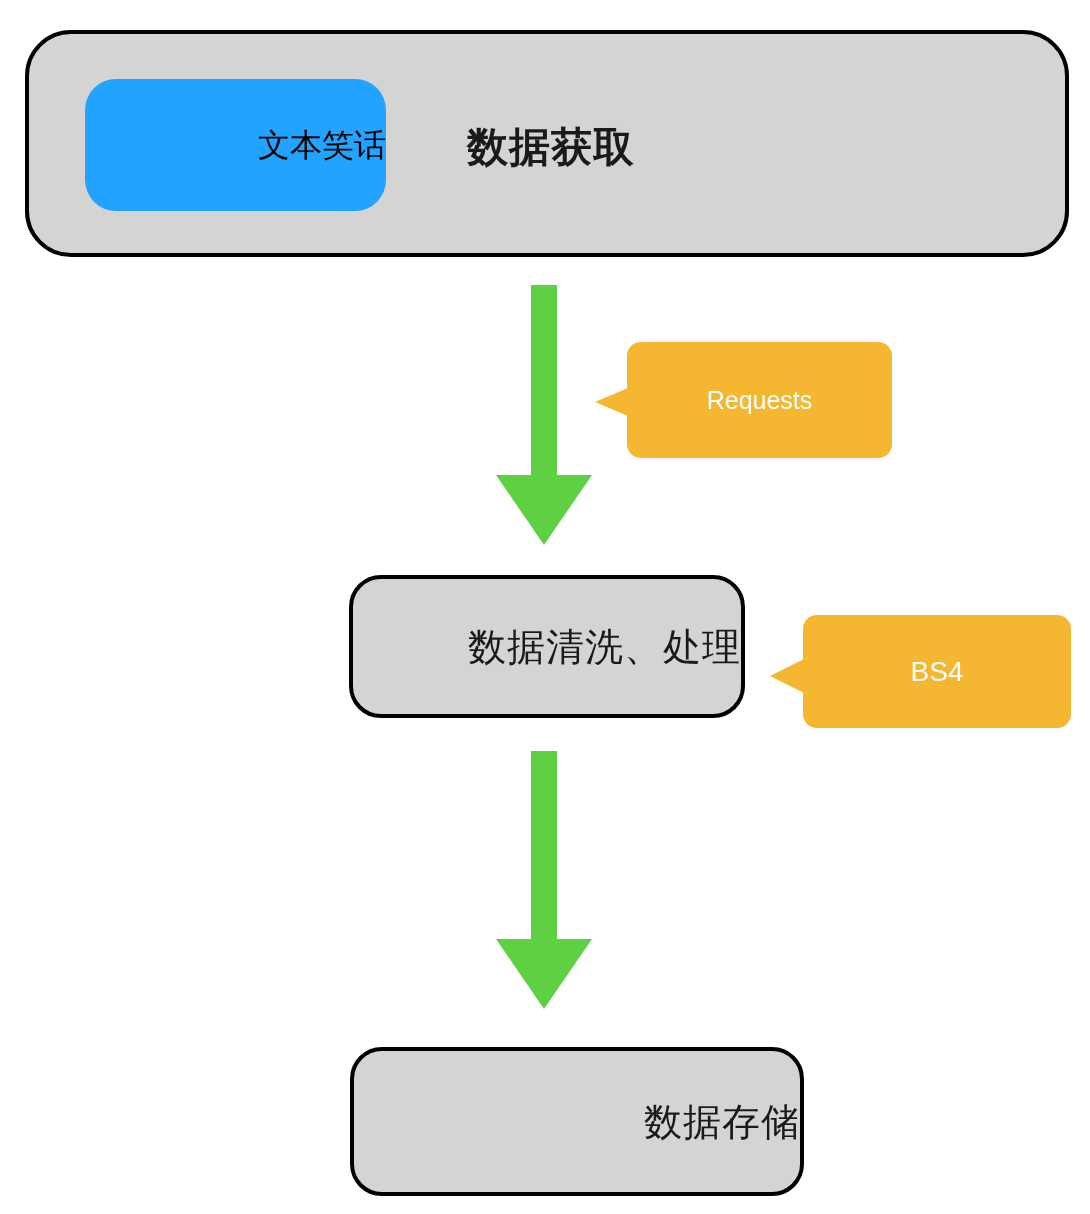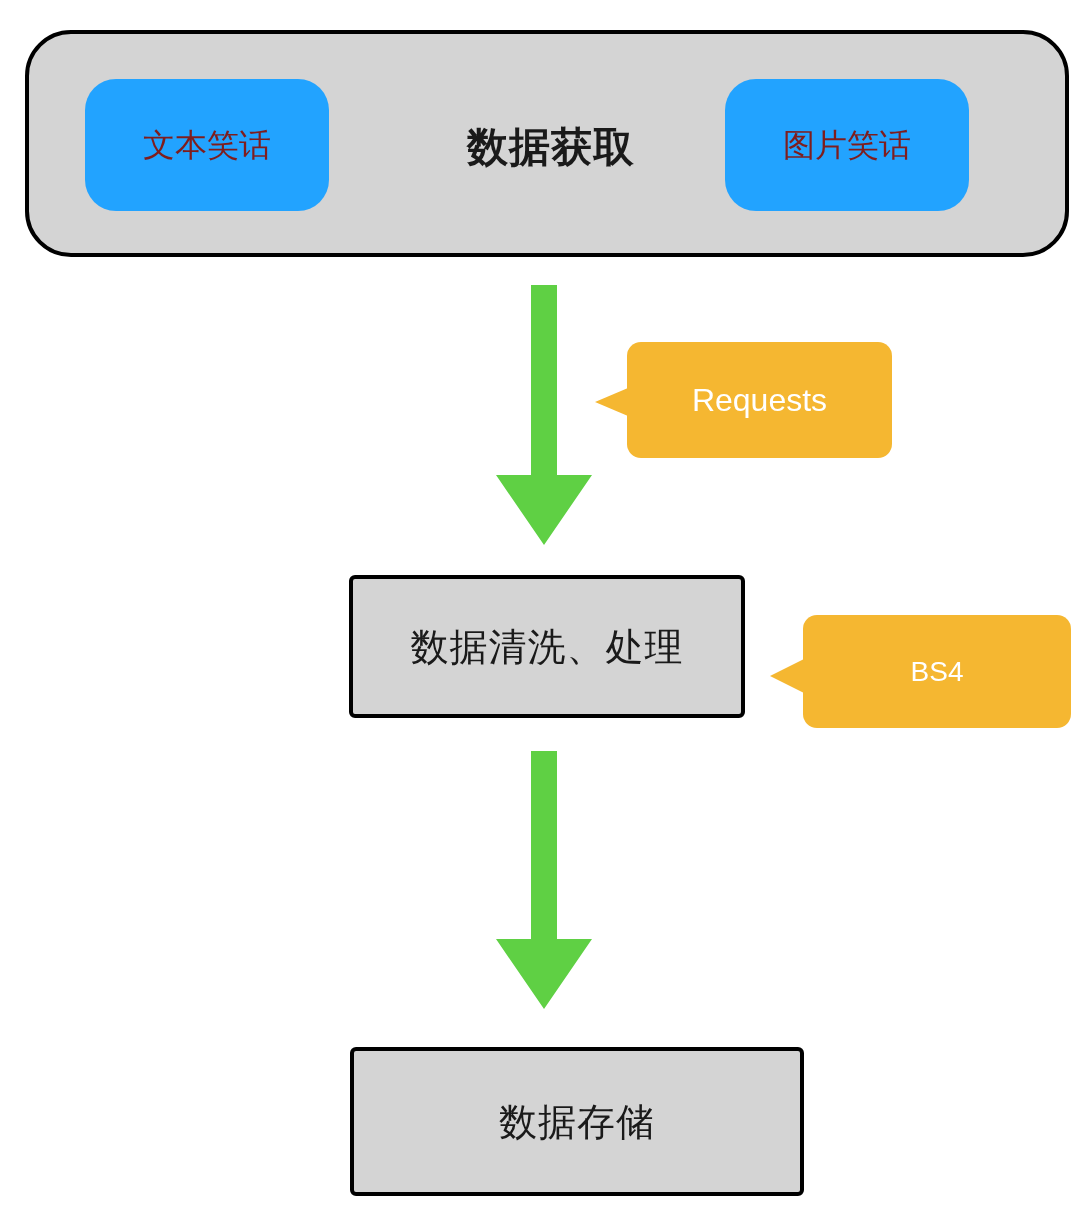--- a/index.html
+++ b/index.html
@@ -43,50 +43,50 @@
     font-size: 41px;
     font-weight: bold;
     color: #1a1a1a;
     letter-spacing: 1px;
     line-height: 1;
   }
 
   .source-box {
     position: absolute;
     top: 45px;
-    width: 244px;
+    width: 301px;
     height: 132px;
     background: #22a3ff;
     border-radius: 31px;
     display: flex;
     align-items: center;
-    justify-content: center;
+    justify-content: flex-end;
     font-size: 32px;
-    color: #7f1d1d;
+    color: #000000;
     line-height: 1;
   }
   .source-box.left  { left: 56px; }
   .source-box.right { left: 696px; }
 
   
   .arrow {
     position: absolute;
     overflow: visible;
   }
 
   
   .proc-box {
     position: absolute;
     box-sizing: border-box;
     background: #d4d4d4;
     border: 4px solid #000000;
-    border-radius: 6px;
+    border-radius: 32px;
     display: flex;
     align-items: center;
-    justify-content: center;
+    justify-content: flex-end;
     font-size: 38px;
     color: #1a1a1a;
     letter-spacing: 1px;
     line-height: 1;
   }
   #proc-clean {
     left: 349px;
     top: 575px;
     width: 396px;
     height: 143px;
@@ -116,21 +116,21 @@
     position: absolute;
     width: 0;
     height: 0;
   }
 
   #callout-requests .callout-body {
     left: 32px;
     top: 0;
     width: 265px;
     height: 116px;
-    font-size: 32px;
+    font-size: 25px;
   }
   #callout-requests .callout-tail {
     left: 0;
     top: 46px;
     border-top: 14px solid transparent;
     border-bottom: 14px solid transparent;
     border-right: 33px solid #f5b731;
   }
 
   #callout-bs4 .callout-body {
@@ -153,23 +153,20 @@
 
 <div id="canvas">
 
   <div class="stage-outer">
     <div class="stage-title">数据获取</div>
 
     <div class="source-box left">
       <span>文本笑话</span>
     </div>
 
-    <div class="source-box right">
-      <span>图片笑话</span>
-    </div>
   </div>
 
   <svg class="arrow" style="left:488px; top:283px; width:108px; height:264px;" viewBox="0 0 108 264" width="108" height="264" xmlns="http://www.w3.org/2000/svg">
     <polygon points="43,2 69,2 69,192 104,192 56,262 8,192 43,192" fill="#5fd044"></polygon>
   </svg>
 
   <div class="callout" id="callout-requests" style="left:595px; top:342px; width:297px; height:116px;">
     <div class="callout-tail"></div>
     <div class="callout-body">
       <span>Requests</span>

